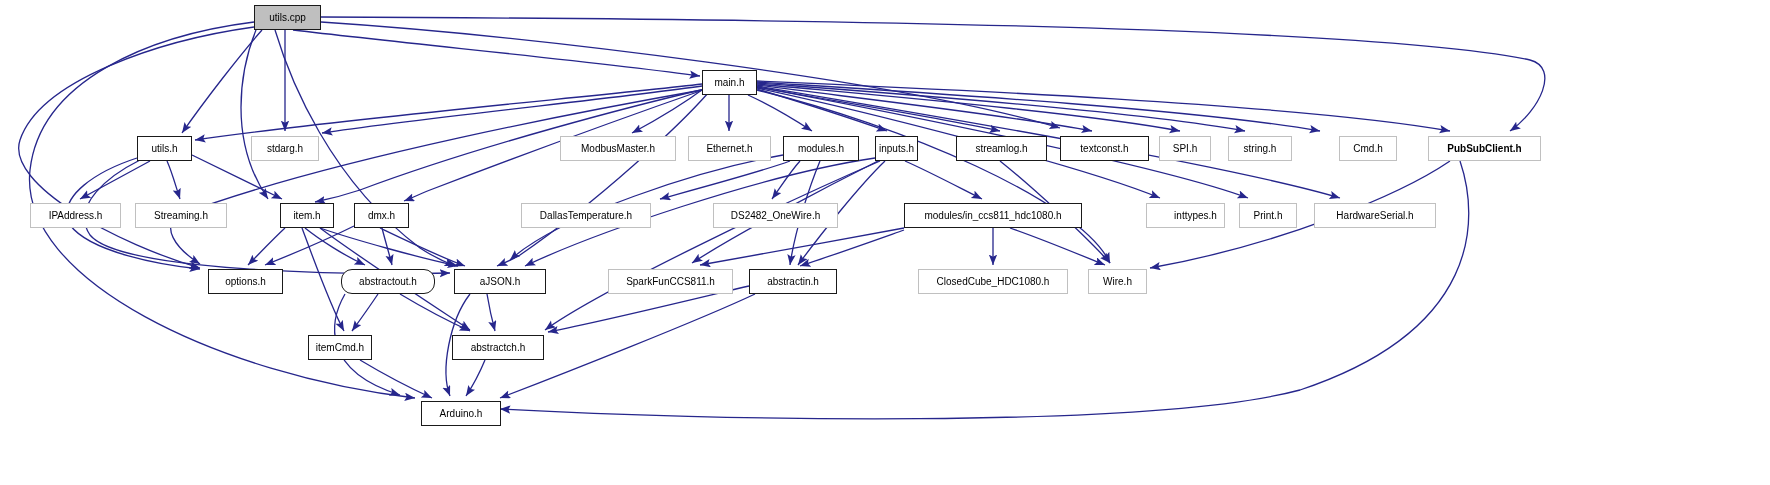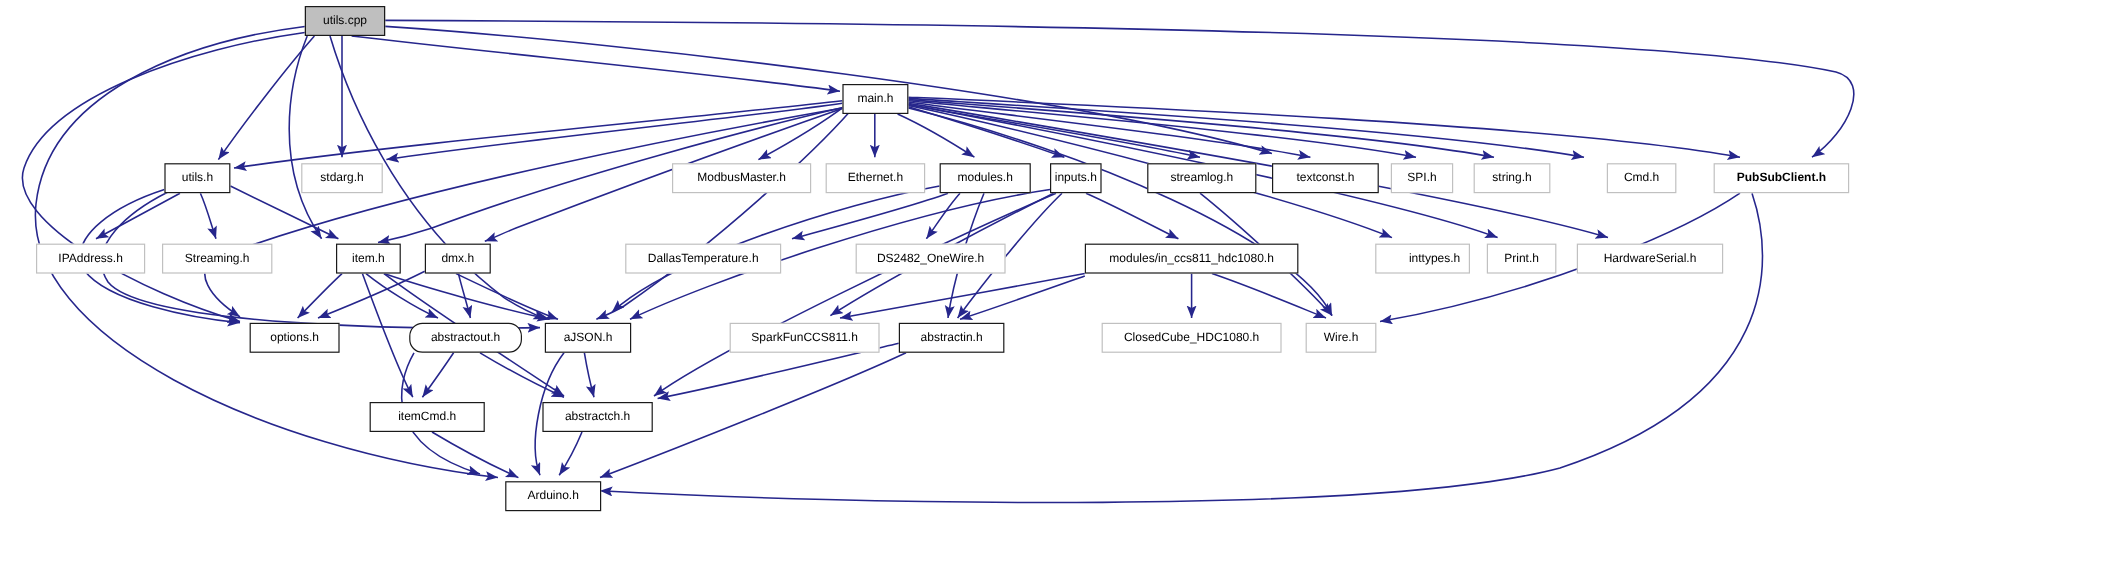--- a/index.html
+++ b/index.html
@@ -123,21 +123,21 @@
     <div class="node proj" style="left: 280px; top: 203px; width: 54px;">item.h</div>
     <div class="node proj" style="left: 354px; top: 203px; width: 55px;">dmx.h</div>
     <div class="node sys" style="left: 521px; top: 203px; width: 130px;">DallasTemperature.h</div>
     <div class="node sys" style="left: 713px; top: 203px; width: 125px;">DS2482_OneWire.h</div>
     <div class="node proj" style="left: 904px; top: 203px; width: 178px;">modules/in_ccs811_hdc1080.h</div>
     <div class="node sys" style="left: 1146px; top: 203px; width: 79px; padding-left: 20px;">inttypes.h</div>
     <div class="node sys" style="left: 1239px; top: 203px; width: 58px;">Print.h</div>
     <div class="node sys" style="left: 1314px; top: 203px; width: 122px;">HardwareSerial.h</div>
     <div class="node proj" style="left: 208px; top: 269px; width: 75px;">options.h</div>
     <div class="node proj" style="left: 341px; top: 269px; width: 94px; border-radius: 11px;">abstractout.h</div>
-    <div class="node proj" style="left: 454px; top: 269px; width: 72px;">aJSON.h</div>
+    <div class="node proj" style="left: 454px; top: 269px; width: 92px;">aJSON.h</div>
     <div class="node sys" style="left: 608px; top: 269px; width: 125px;">SparkFunCCS811.h</div>
     <div class="node proj" style="left: 749px; top: 269px; width: 88px;">abstractin.h</div>
     <div class="node sys" style="left: 918px; top: 269px; width: 150px;">ClosedCube_HDC1080.h</div>
     <div class="node sys" style="left: 1088px; top: 269px; width: 59px;">Wire.h</div>
-    <div class="node proj" style="left: 308px; top: 335px; width: 96px; text-align: center;">itemCmd.h</div>
+    <div class="node proj" style="left: 308px; top: 335px; width: 64px; text-align: center;">itemCmd.h</div>
     <div class="node proj" style="left: 452px; top: 335px; width: 92px;">abstractch.h</div>
     <div class="node proj" style="left: 421px; top: 401px; width: 80px;">Arduino.h</div>
   </div>
 
 </body></html>

